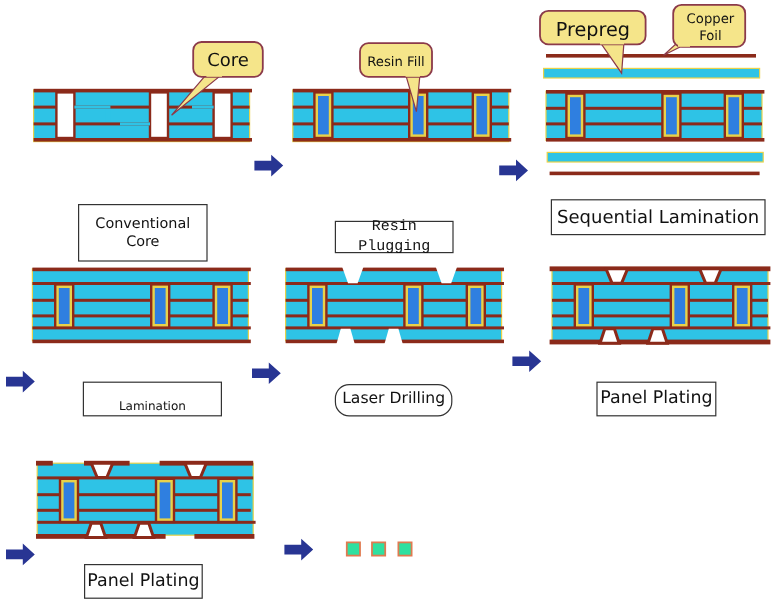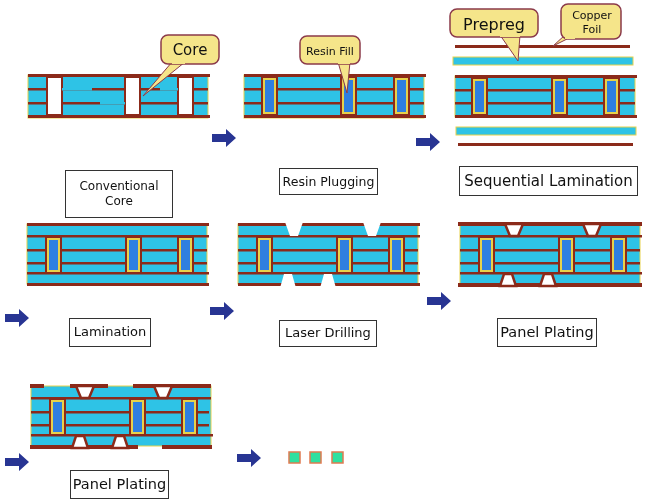--- a/index.html
+++ b/index.html
@@ -187,30 +187,30 @@
     <rect x="289" y="452" width="11" height="11" fill="#2fe0a0" stroke="#e07a50" stroke-width="1.5"></rect>
     <rect x="310" y="452" width="11" height="11" fill="#2fe0a0" stroke="#e07a50" stroke-width="1.5"></rect>
     <rect x="332" y="452" width="11" height="11" fill="#2fe0a0" stroke="#e07a50" stroke-width="1.5"></rect>
   </g>
 </svg>
 
 <div class="label" style="left:65px; top:170px; width:108px; height:48px; font-size:12px; flex-direction:column;">
   <span>Conventional</span>
   <span>Core</span>
 </div>
-<div class="label" style="left:279px; top:168px; width:99px; height:27px; font-size:12.5px;">
+<div class="label" style="left:279px; top:184px; width:99px; height:27px; font-size:12.5px;font-family:Liberation Mono, monospace;">
   <span>Resin Plugging</span>
 </div>
 <div class="label" style="left:459px; top:166px; width:179px; height:30px; font-size:15px;text-align:center;">
   <span>Sequential Lamination</span>
 </div>
-<div class="label" style="left:69px; top:318px; width:82px; height:29px; font-size:13px;">
+<div class="label" style="left:69px; top:318px; width:116px; height:29px; font-size:10px;align-items:flex-end;">
   <span>Lamination</span>
 </div>
-<div class="label" style="left:279px; top:320px; width:98px; height:27px; font-size:13px;">
+<div class="label" style="left:279px; top:320px; width:98px; height:27px; font-size:13px;border-radius:12px;">
   <span>Laser Drilling</span>
 </div>
 <div class="label" style="left:497px; top:318px; width:100px; height:29px; font-size:14.5px;">
   <span>Panel Plating</span>
 </div>
 <div class="label" style="left:70px; top:470px; width:99px; height:29px; font-size:14.5px;">
   <span>Panel Plating</span>
 </div>
 
 </body></html>

